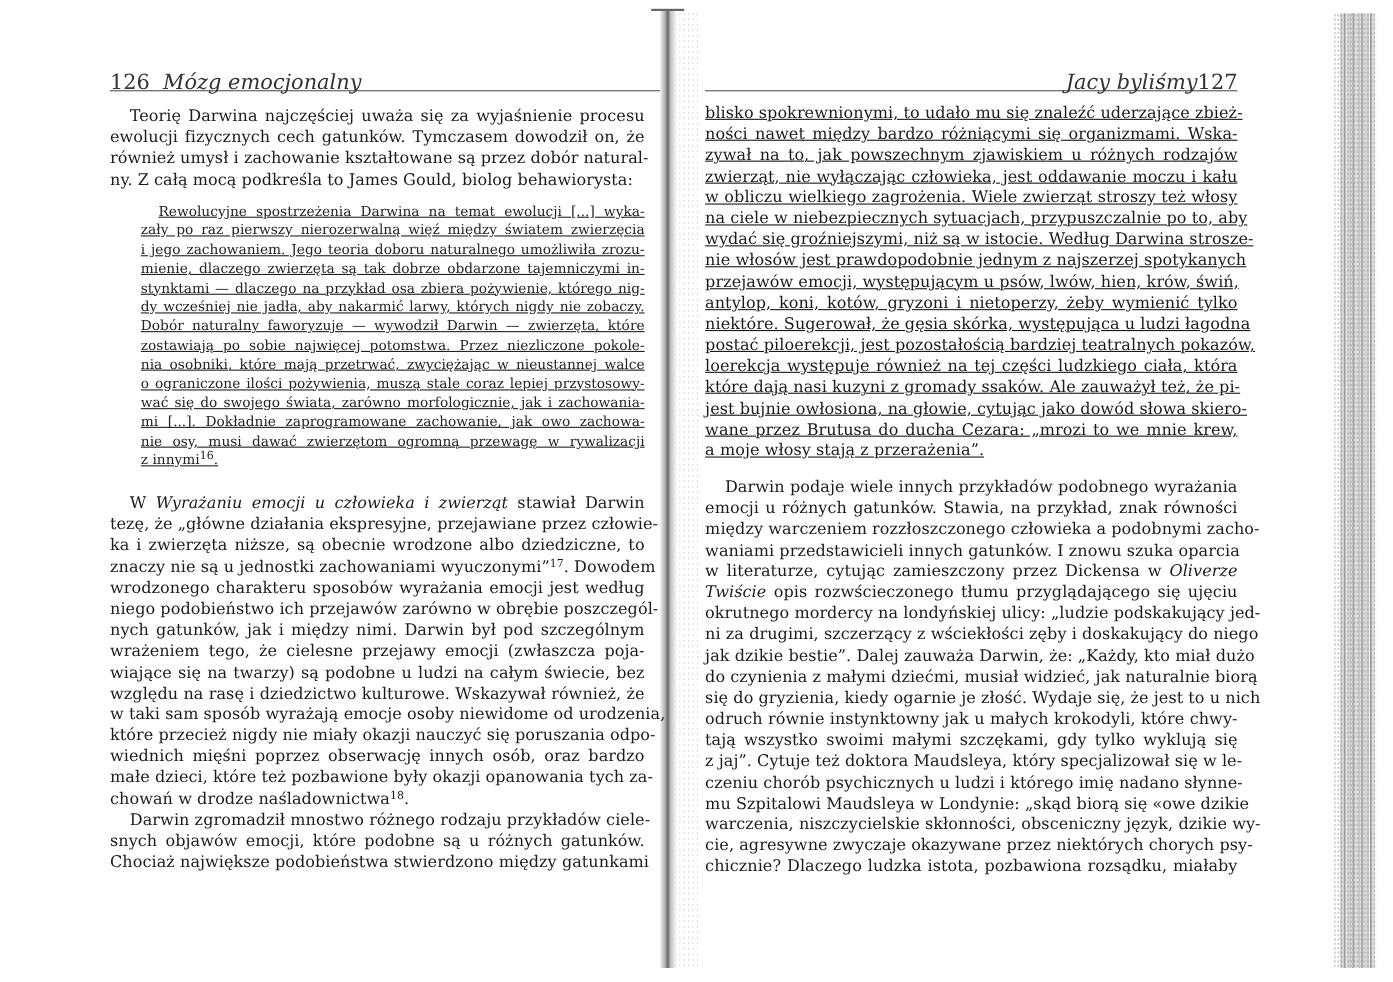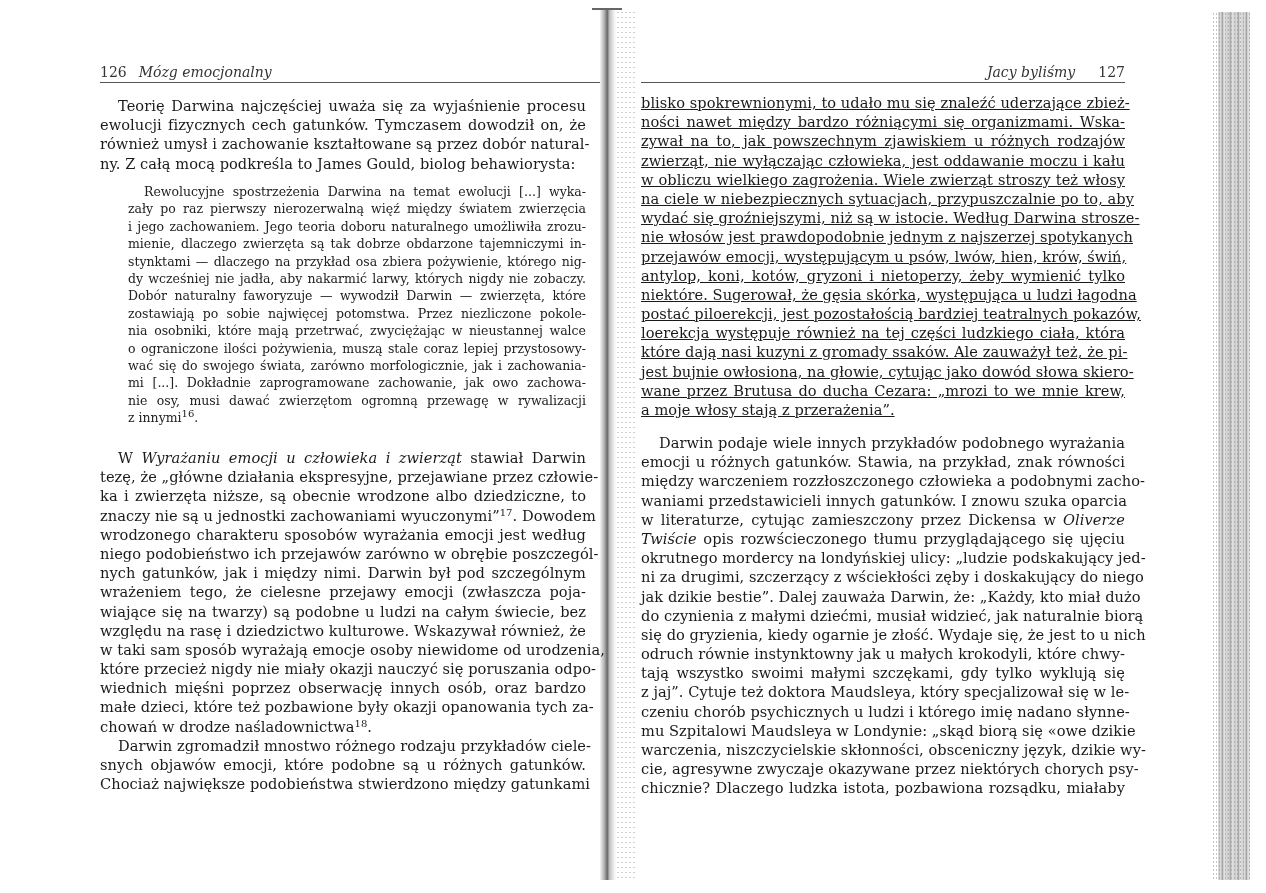--- a/index.html
+++ b/index.html
@@ -1,33 +1,33 @@
 <!DOCTYPE html>
 <html><head>
   <meta charset="utf-8">
   <style>
     html, body { margin:0; padding:0; }
     body { width:1266px; height:893px; background:#ffffff; position:relative; overflow:hidden;
       font-family:"DejaVu Serif","Liberation Serif",serif; color:#1a1a1a; }
     .page { position:absolute; top:0; }
     .left-page { left:100px; width:500px; }
     .right-page { left:641px; width:484px; }
-    .running-head { position:absolute; top:64px; height:18px; font-size:14px; color:#333;
+    .running-head { position:absolute; top:64px; height:18px; font-size:19px; color:#333;
       border-bottom:1px solid #555; width:100%; white-space:nowrap; }
     .running-head .num { font-style:normal; }
     .running-head .title { font-style:italic; }
     .left-page .running-head .num { margin-right:12px; }
     .right-page .running-head { text-align:right; }
-    .right-page .running-head .num { margin-left:23px; }
+    .right-page .running-head .num { margin-left:0; }
     .text { position:absolute; font-size:14.6px; line-height:19.2px; text-align:justify; letter-spacing:0.05px; }
     .line { display:block; text-align:justify; text-align-last:justify; white-space:nowrap; height:19.2px; }
     .line.last { text-align-last:left; }
     .line.indent { text-indent:18px; }
     .quote { position:absolute; font-size:12.5px; line-height:17.4px; color:#222; }
-    .quote .line { height:17.4px; }
+    .quote .line { height:17.4px;text-decoration:underline; }
     .quote .line.indent { text-indent:16px; }
     sup { font-size:10px; vertical-align:5px; line-height:0; }
     i { font-style:italic; }
     .gutter { position:absolute; left:600px; top:10px; width:16px; height:870px;
       background:linear-gradient(to right, #f3f3f3 0%, #9a9a9a 30%, #4a4a4a 45%, #b5b5b5 60%, #e8e8e8 85%, #ffffff 100%); opacity:0.85; }
     .gutter-top { position:absolute; left:592px; top:8px; width:30px; height:2px; background:#666; }
     .gutter-dots { position:absolute; left:616px; top:10px; width:20px; height:870px;
       background-image:radial-gradient(#bbb 0.6px, transparent 0.8px); background-size:4px 5px; opacity:0.7; }
     .edge-strip { position:absolute; left:1218px; top:12px; width:32px; height:868px;
       background:repeating-linear-gradient(to right, #d9d9d9 0px, #bdbdbd 2px, #efefef 3px, #8a8a8a 4px, #e2e2e2 6px, #cfcfcf 8px); opacity:0.9; }

